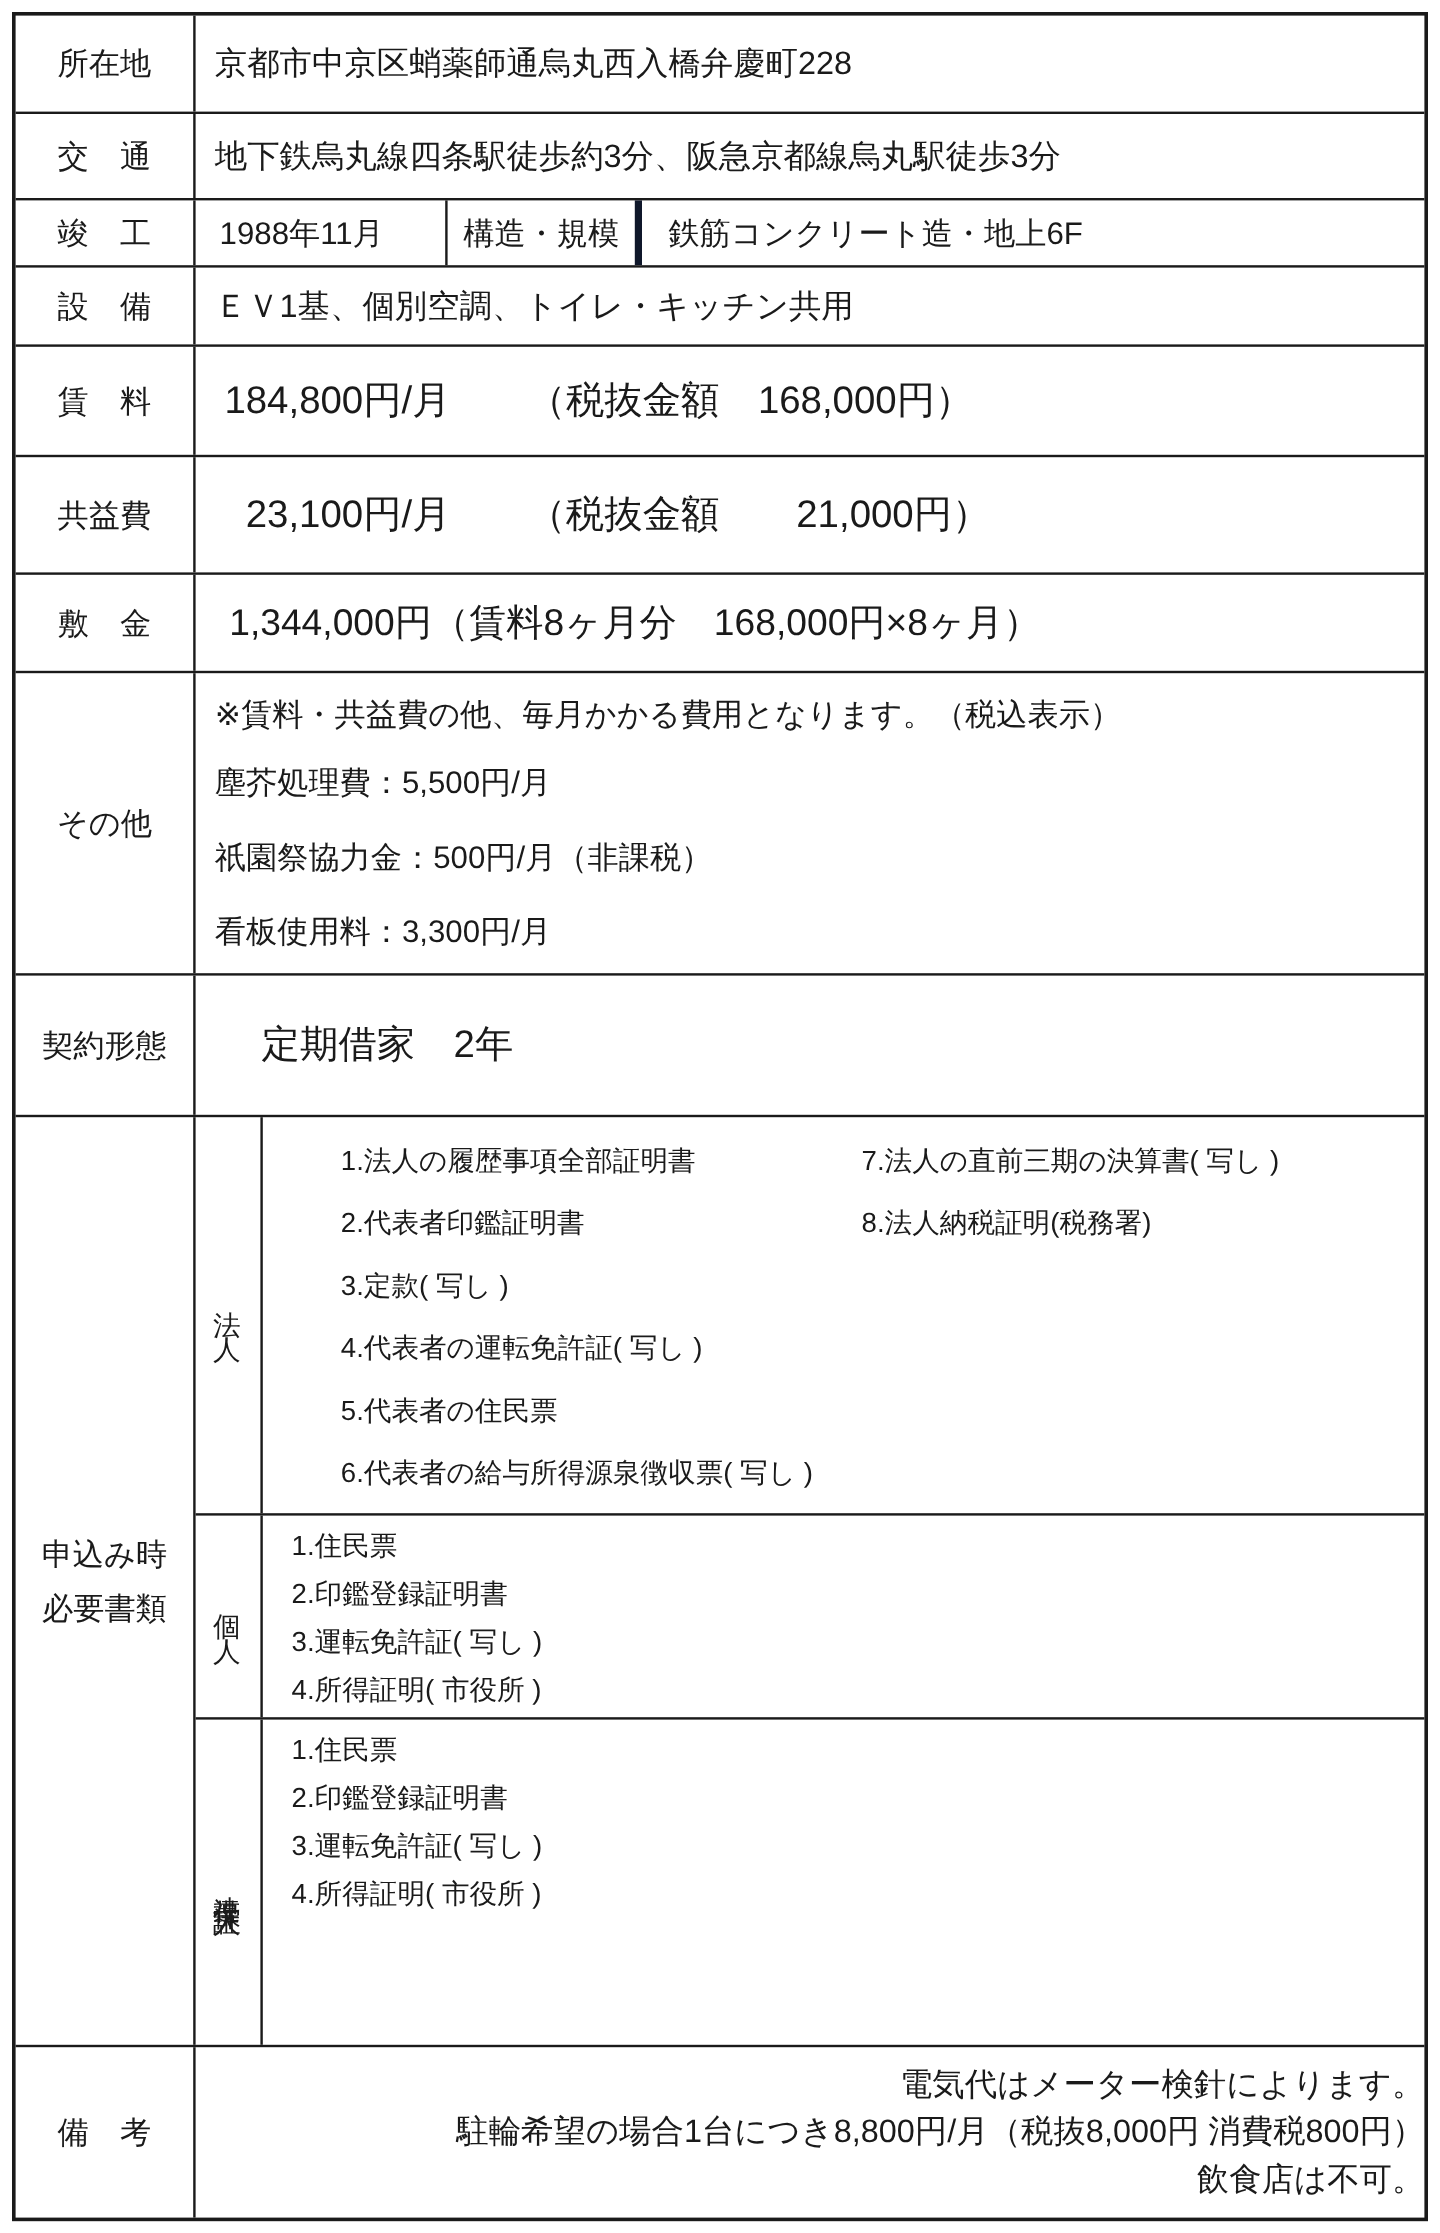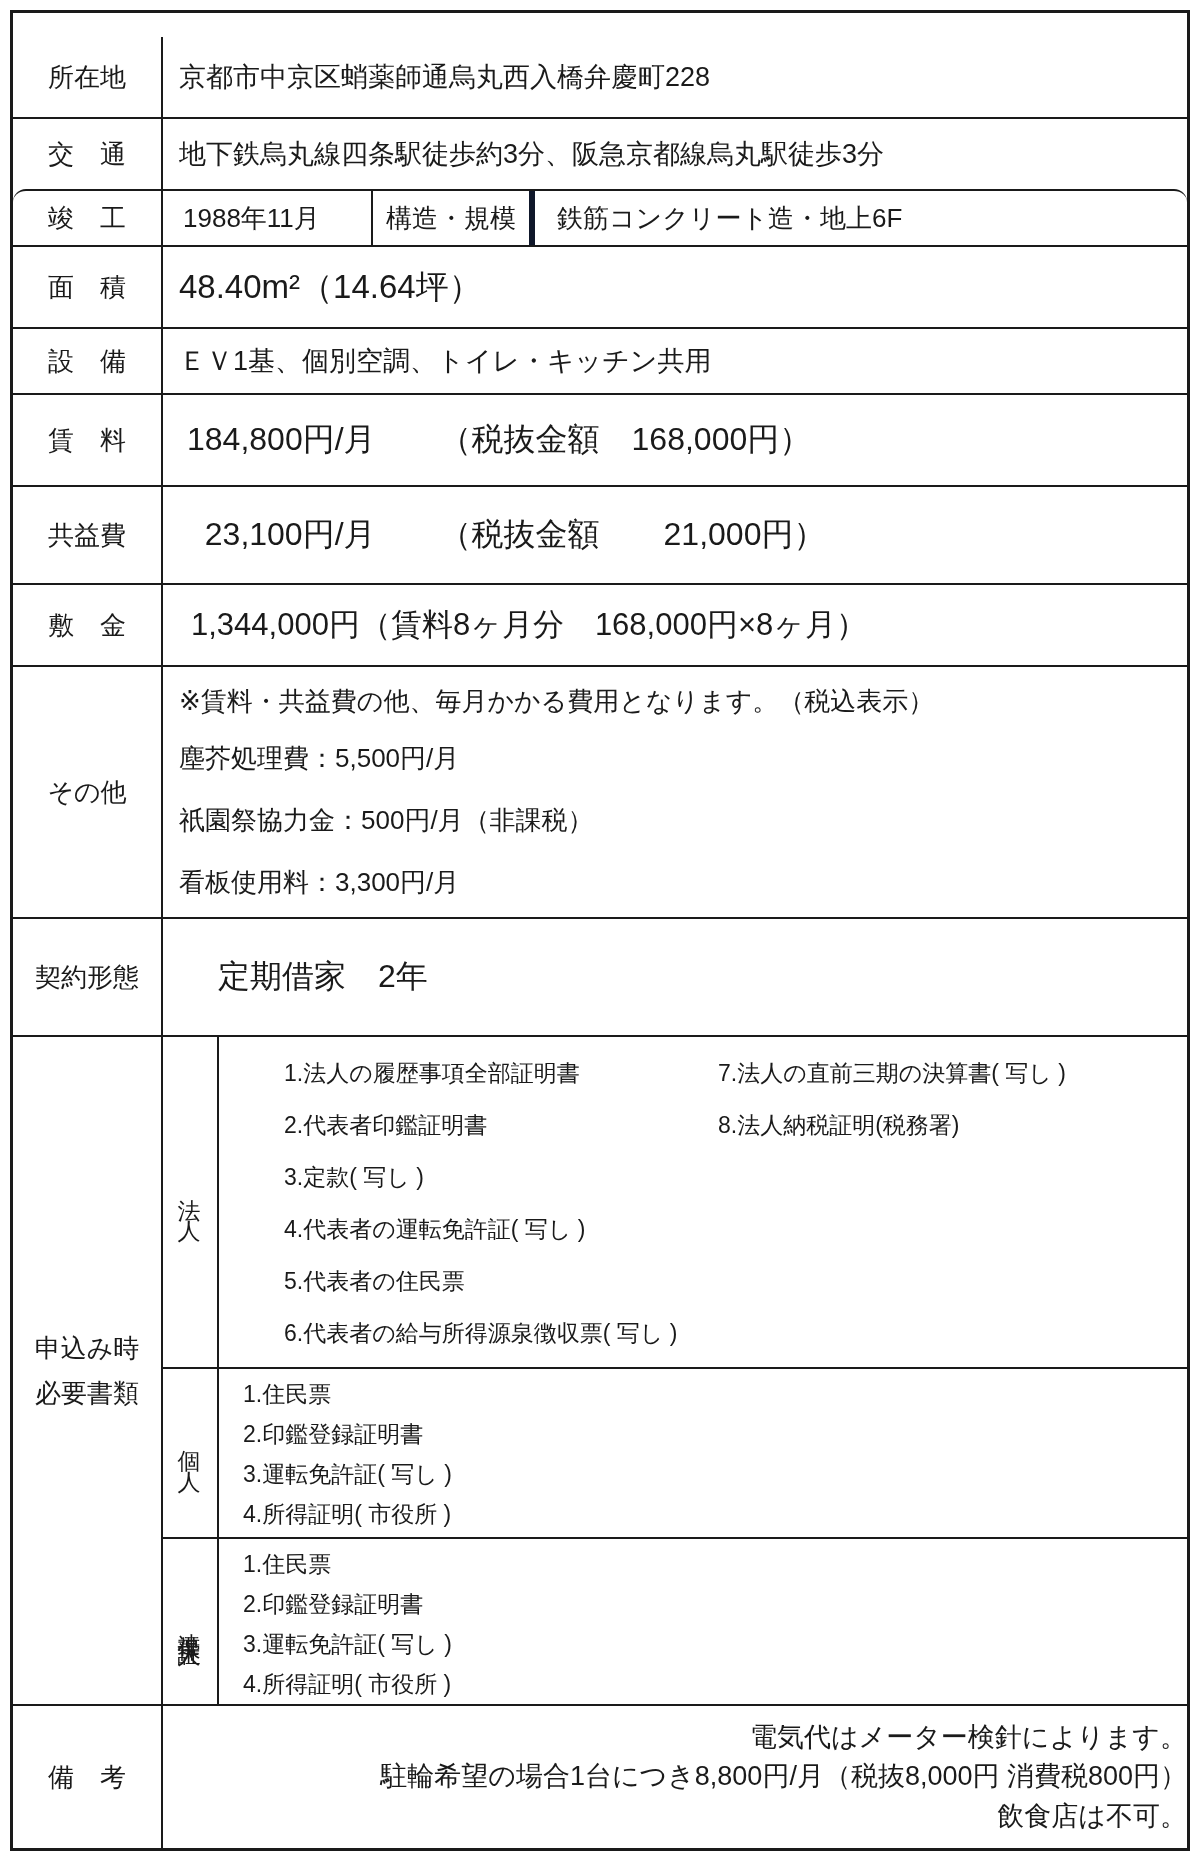--- a/index.html
+++ b/index.html
@@ -12,23 +12,23 @@
   }
   .ptable{
     width:1180px;height:1841px;
     border:3px solid #1a1a1a;
     box-sizing:border-box;
     display:flex;flex-direction:column;
     background:#fff;
   }
   .row{display:flex;flex-direction:row;flex:0 0 auto;}
   .row + .row{border-top:2px solid #1a1a1a;}
-  .r-location{height:80px;margin-top:24px;}
+  .r-location{height:80px;}
   .r-access{height:70px;}
-  .r-completion{height:54px;border-radius:13px;}
+  .r-completion{height:54px;}
   .r-area{height:80px;}
   .r-facilities{height:64px;}
   .r-rent{height:90px;}
   .r-fee{height:96px;}
   .r-deposit{height:80px;}
   .r-other{height:250px;}
   .r-contract{height:116px;}
   .r-docs{flex:1 1 auto;min-height:0;}
   .r-remarks{height:142px;}
 
@@ -112,24 +112,20 @@
     <div class="cell value">地下鉄烏丸線四条駅徒歩約3分、阪急京都線烏丸駅徒歩3分</div>
   </div>
 
   <div class="row r-completion">
     <div class="cell label">竣　工</div>
     <div class="cell c-val1">1988年11月</div>
     <div class="cell c-lab2">構造・規模</div>
     <div class="cell c-val2">鉄筋コンクリート造・地上6F</div>
   </div>
 
-  <div class="row r-area">
-    <div class="cell label">面　積</div>
-    <div class="cell value v-area">48.40m²（14.64坪）</div>
-  </div>
 
   <div class="row r-facilities">
     <div class="cell label">設　備</div>
     <div class="cell value">ＥＶ1基、個別空調、トイレ・キッチン共用</div>
   </div>
 
   <div class="row r-rent">
     <div class="cell label">賃　料</div>
     <div class="cell value v-money">184,800円/月　　（税抜金額　168,000円）</div>
   </div>

